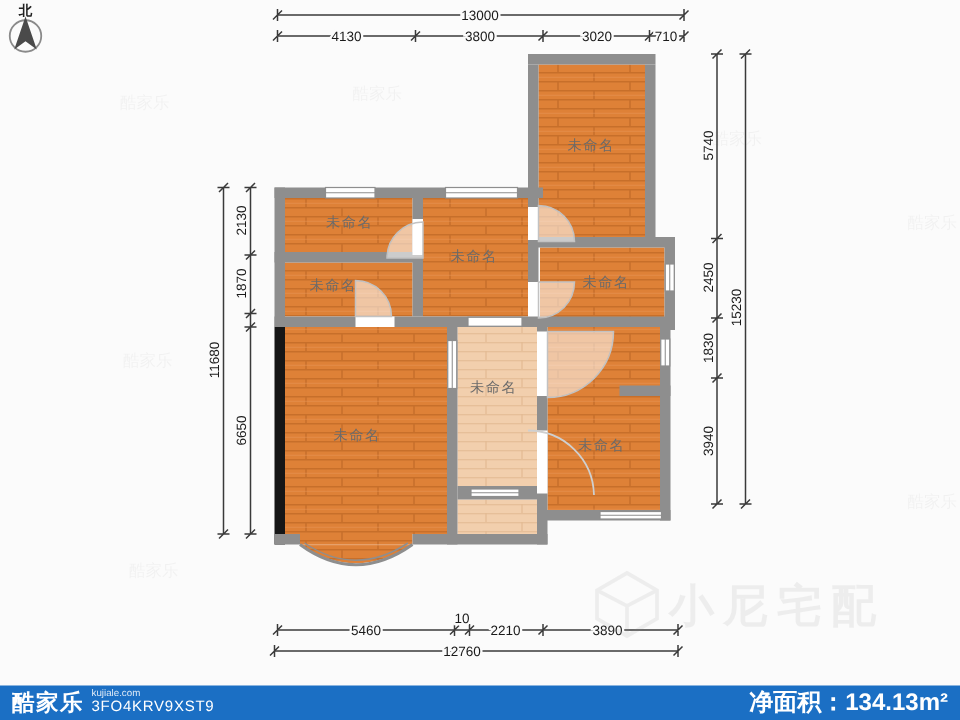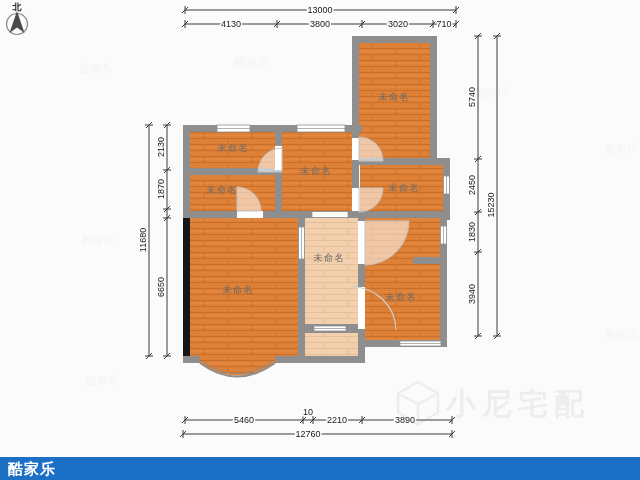--- a/index.html
+++ b/index.html
@@ -241,15 +241,24 @@
       <path d="M418,382 L438,393.5 L438,412.5 L418,424 L398,412.5 L398,393.5 Z"></path>
       <path d="M398,393.5 L418,404 L438,393.5 M418,404 L418,424"></path>
     </g>
     <text class="wm-text" x="446" y="414">小尼宅配</text>
   </g>
 </svg>
 
 <div class="bottombar">
   <div class="brand">
     <span class="logo">酷家乐</span>
+    <div class="brand-col">
+      <span class="domain">kujiale.com</span>
+      <span class="code">3FO4KRV9XST9</span>
+    </div>
+  </div>
+  <div class="area">
+    <span>净面积：</span>
+    <span>134.13</span>
+    <span>m²</span>
   </div>
 </div>
 </div>
 
 </body></html>

